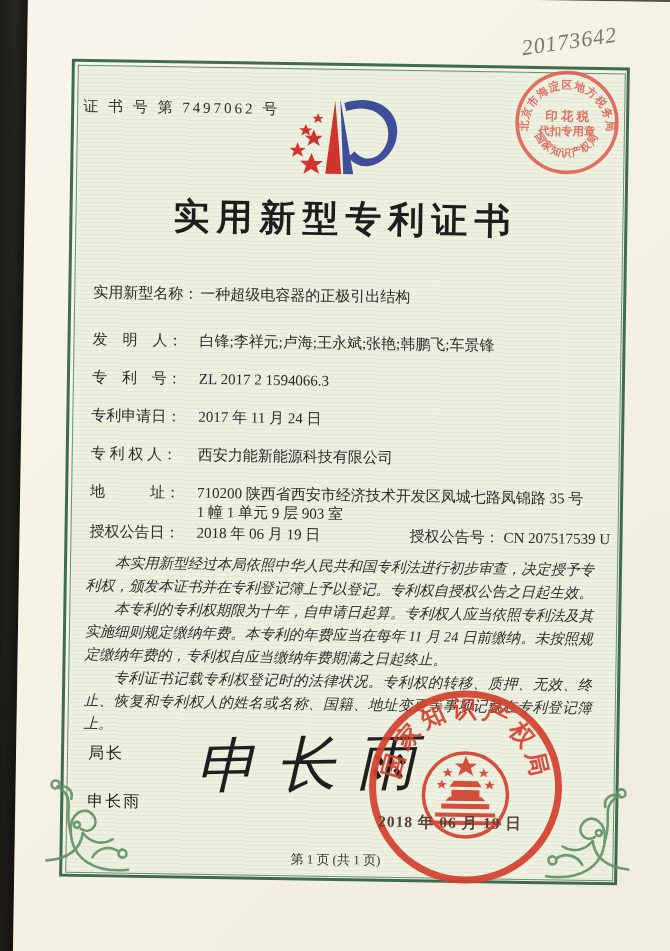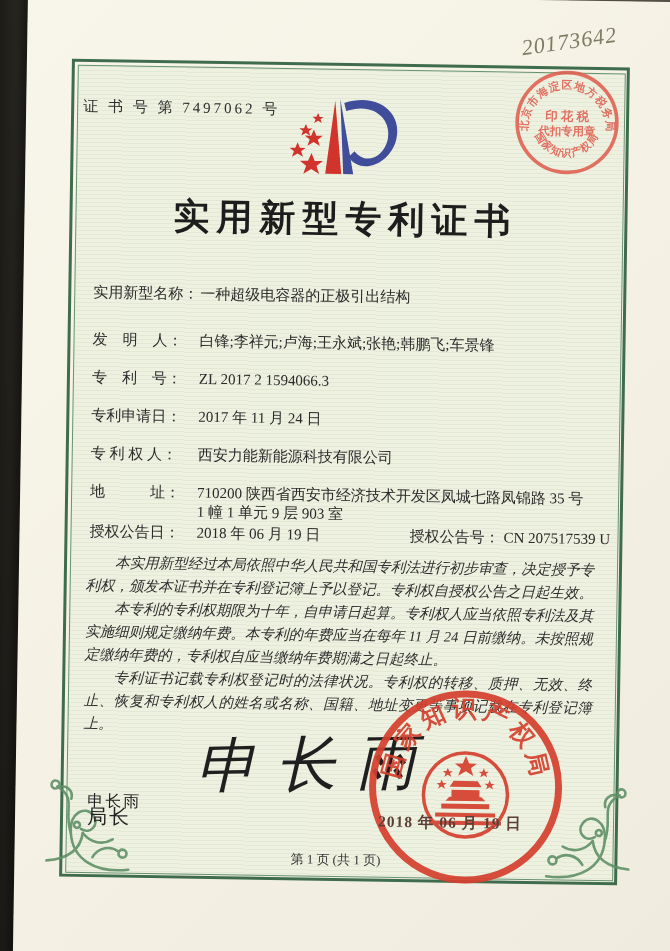--- a/index.html
+++ b/index.html
@@ -36,21 +36,21 @@
     font-size:15px;color:#2a2a2a;line-height:19px;}
   .field-label{white-space:pre;flex:0 0 auto;width:107px;}
   .field-value{flex:1 1 auto;max-width:400px;}
   .pair2{position:absolute;left:320px;top:0;display:flex;width:220px;}
   .pair2 .field-label{width:auto;margin-right:4px;}
   .paragraphs{position:absolute;left:22px;top:492px;width:508px;text-align:justify;}
   .paragraphs p{
     margin:0;text-indent:2em;font-size:14.5px;line-height:23px;
     font-style:italic;color:#2e2e2e;
   }
-  .official-title{position:absolute;left:27px;top:744px;font-size:20px;color:#222;letter-spacing:2px;}
+  .official-title{position:absolute;left:27px;top:684px;font-size:16px;color:#222;letter-spacing:2px;}
   .official-name{position:absolute;left:27px;top:732px;font-size:16px;color:#222;letter-spacing:2px;}
   .signature{
     position:absolute;left:135px;top:662px;font-size:60px;color:#1f1f1f;
     letter-spacing:20px;transform:rotate(-2deg);font-style:italic;white-space:nowrap;
   }
   .big-seal{position:absolute;left:305px;top:622px;opacity:0.92;}
   .seal-date{
     position:absolute;left:318px;top:748px;font-size:15.5px;letter-spacing:1px;
     color:#5c4038;font-weight:bold;z-index:5;
   }

